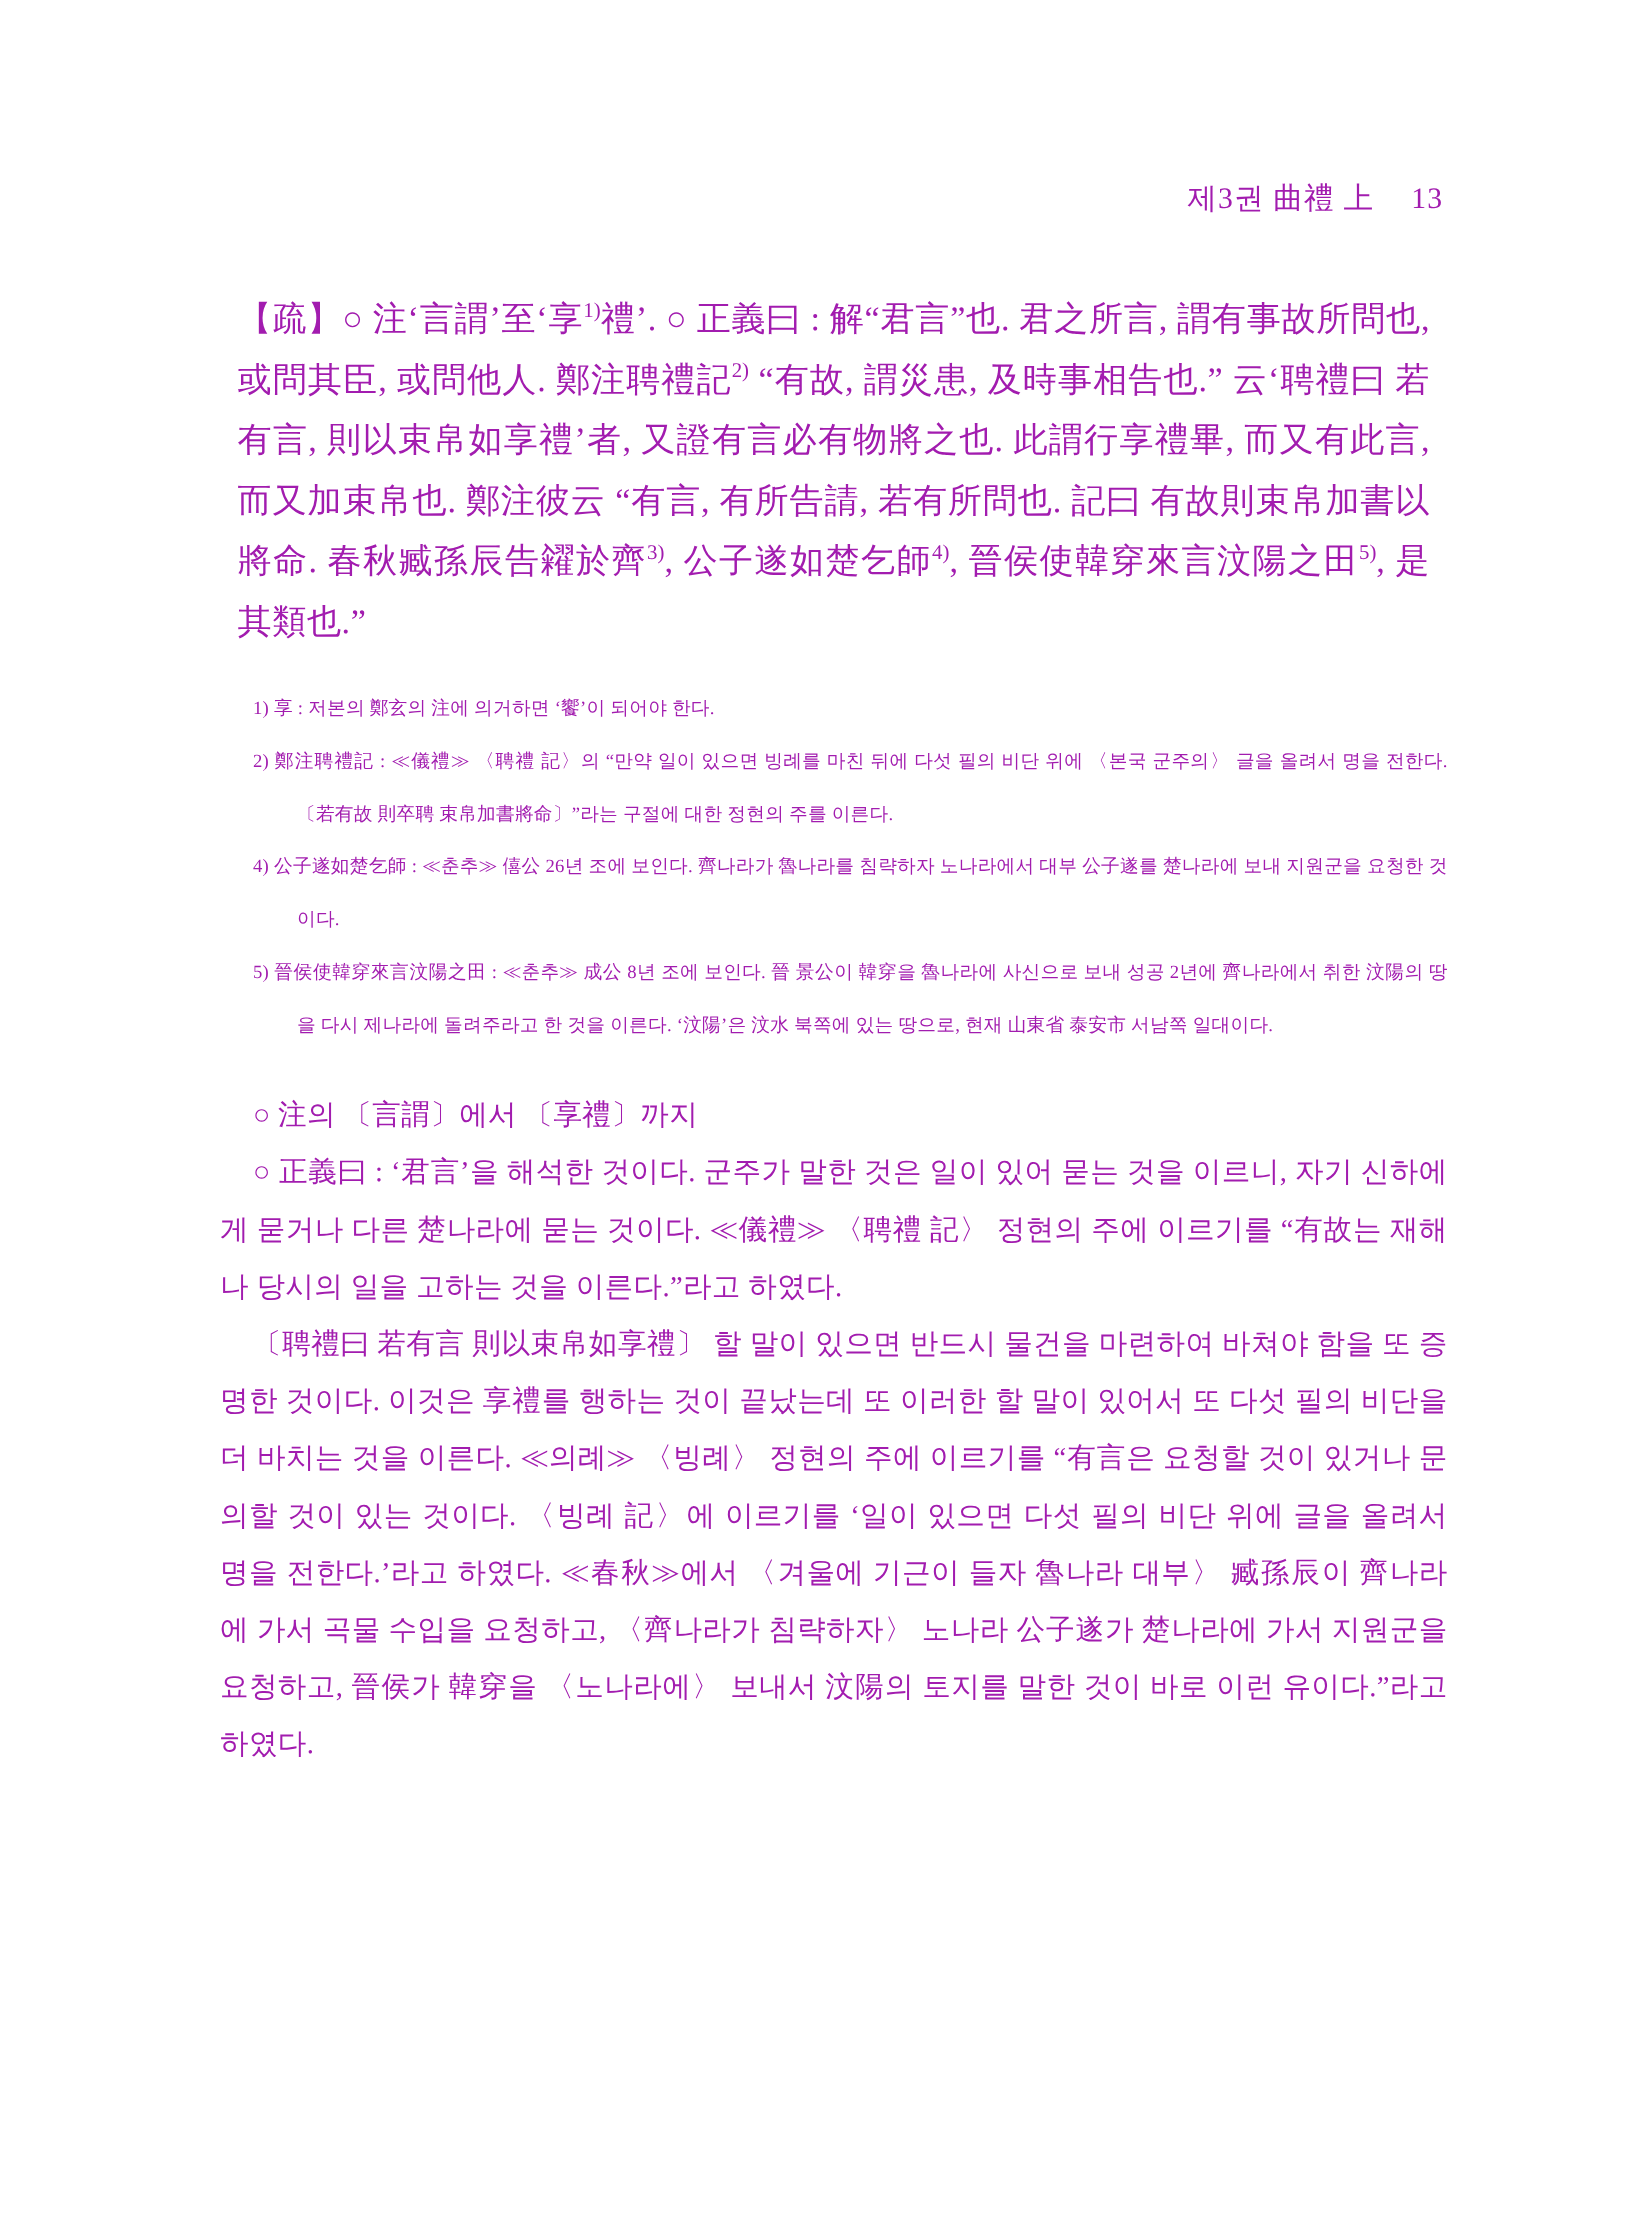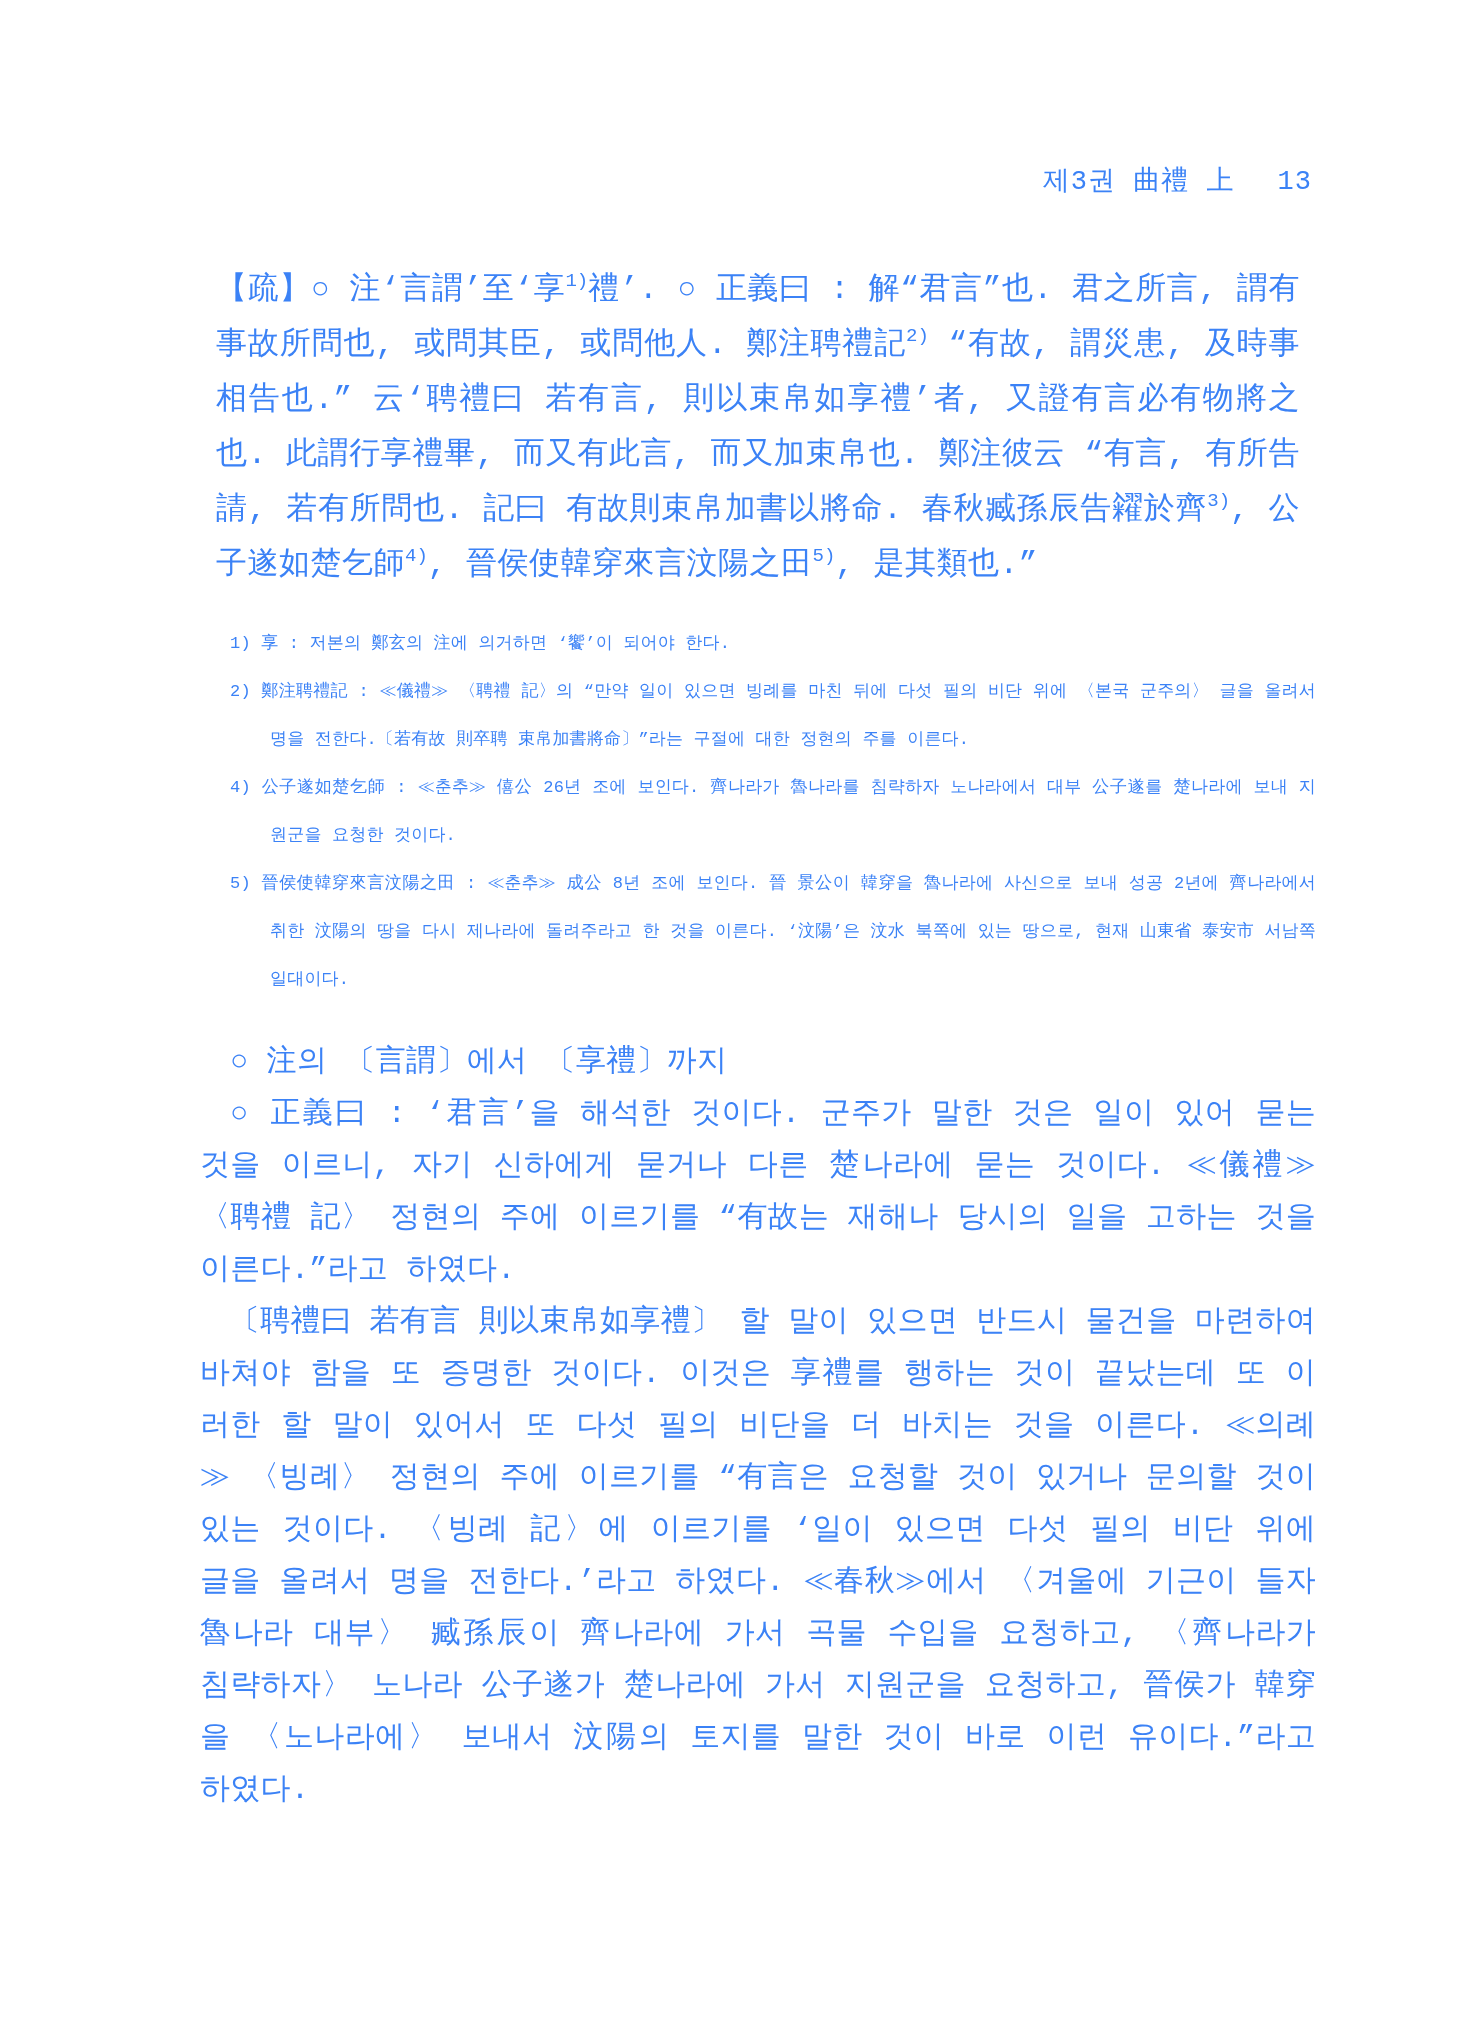--- a/index.html
+++ b/index.html
@@ -5,22 +5,22 @@
   html, body {
     margin: 0;
     padding: 0;
     background: #ffffff;
   }
   .page {
     position: relative;
     width: 1480px;
     height: 2024px;
     background: #ffffff;
-    color: #3b82f6;
-    font-family: Liberation Mono, monospace;
+    color: #a21caf;
+    font-family: Liberation Serif, serif;
     overflow: hidden;
   }
   .running-header {
     position: absolute;
     top: 162px;
     right: 168px;
     font-size: 27px;
     letter-spacing: 1px;
     white-space: nowrap;
   }
@@ -55,21 +55,21 @@
     padding-left: 40px;
     text-indent: -40px;
     text-align: justify;
     letter-spacing: 0.2px;
   }
   .fn-num {
     display: inline;
   }
   .translation {
     margin-top: 32px;
-    font-size: 30px;
+    font-size: 26px;
     line-height: 52px;
   }
   .trans-para {
     margin: 0;
     text-indent: 30px;
     text-align: justify;
     letter-spacing: 0.3px;
   }
 </style>
 </head>

